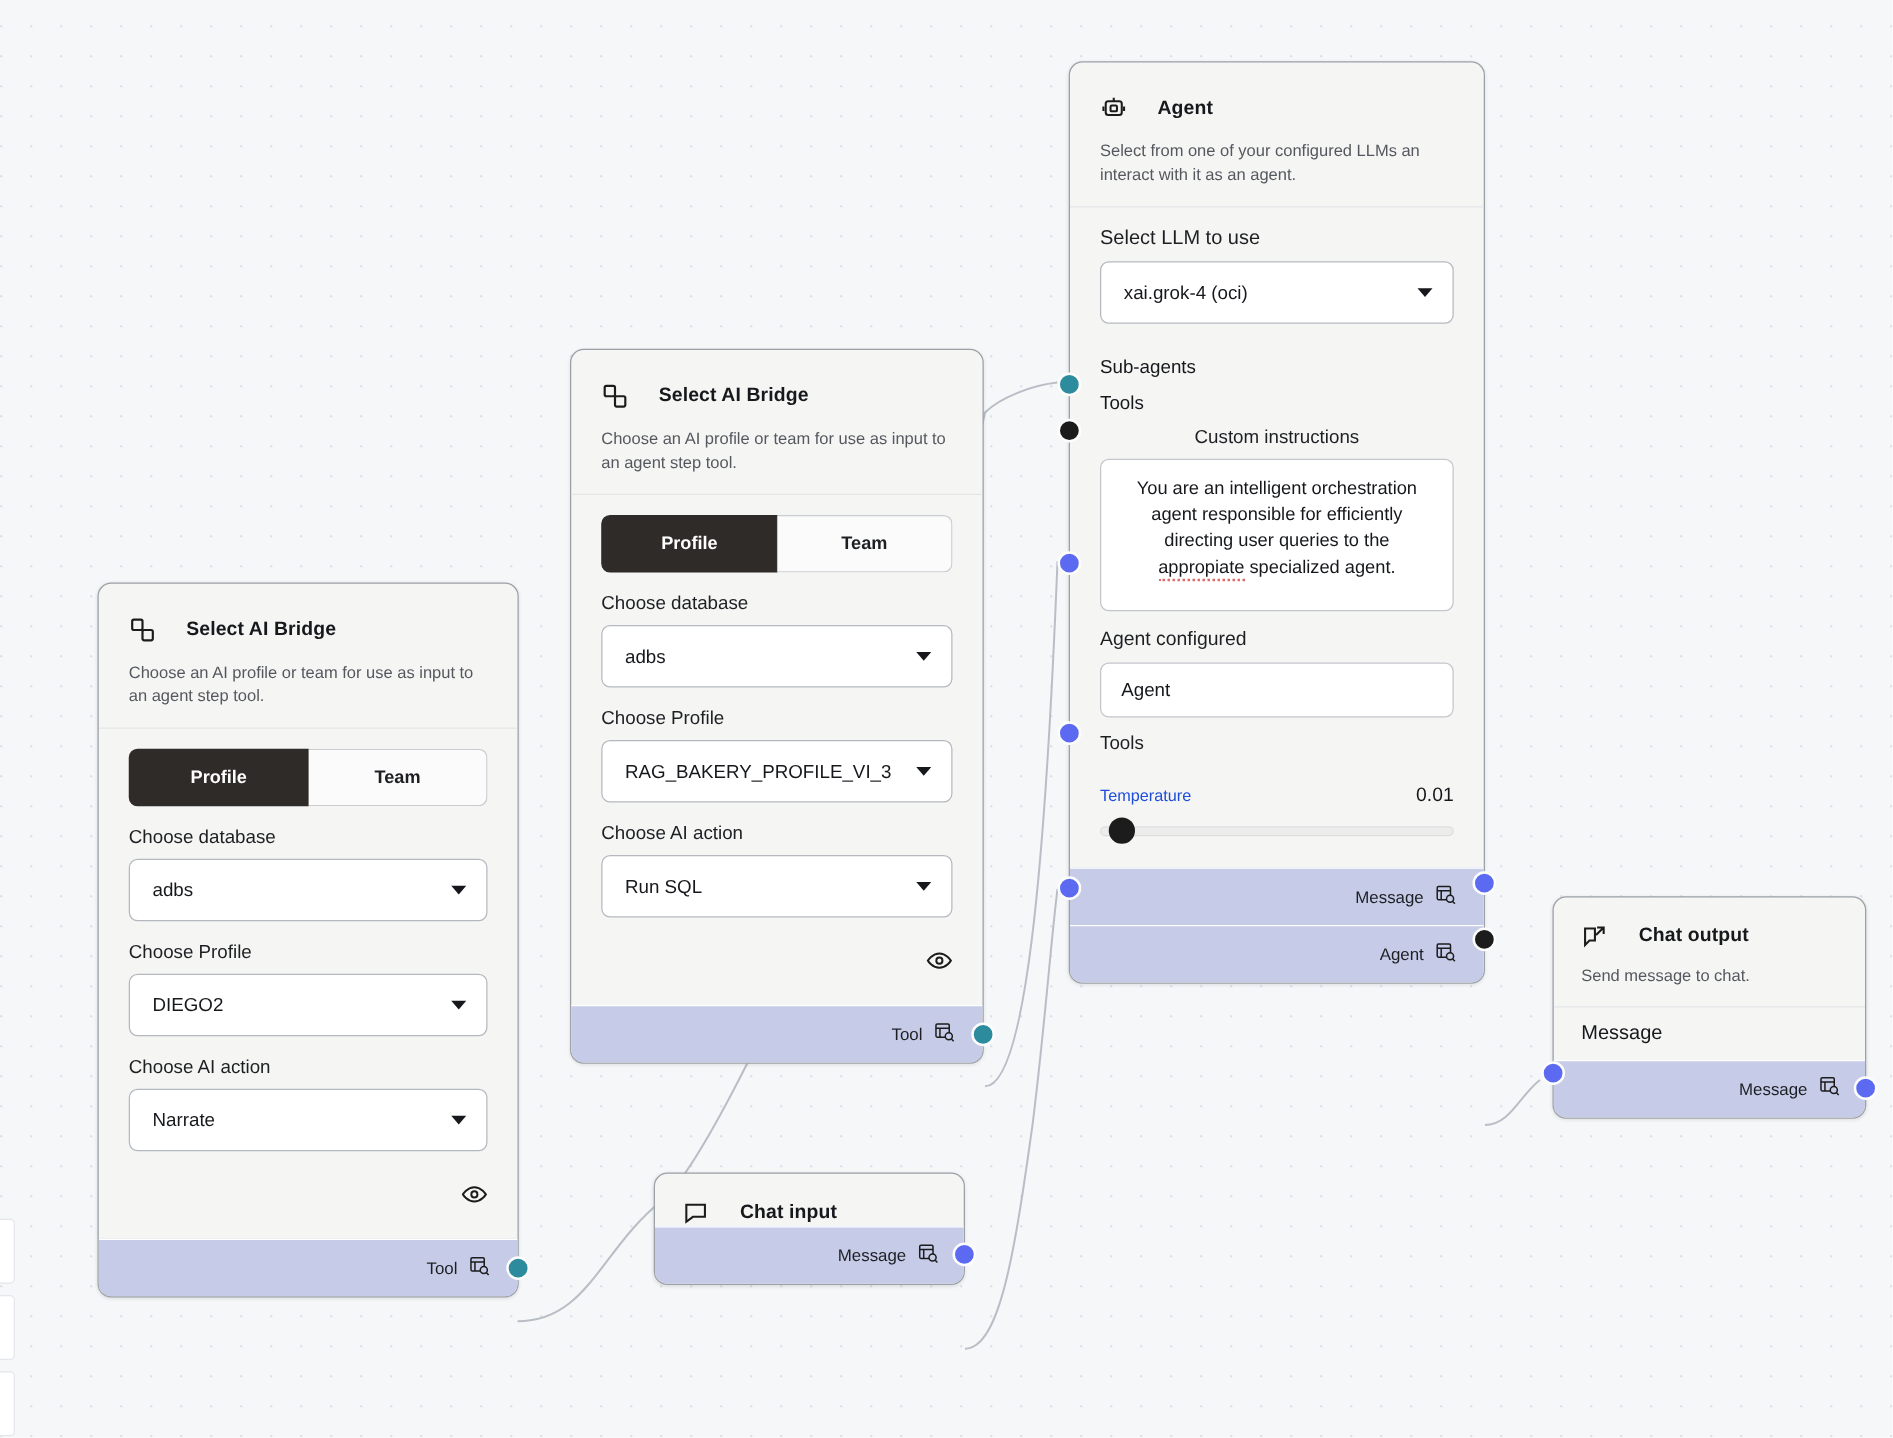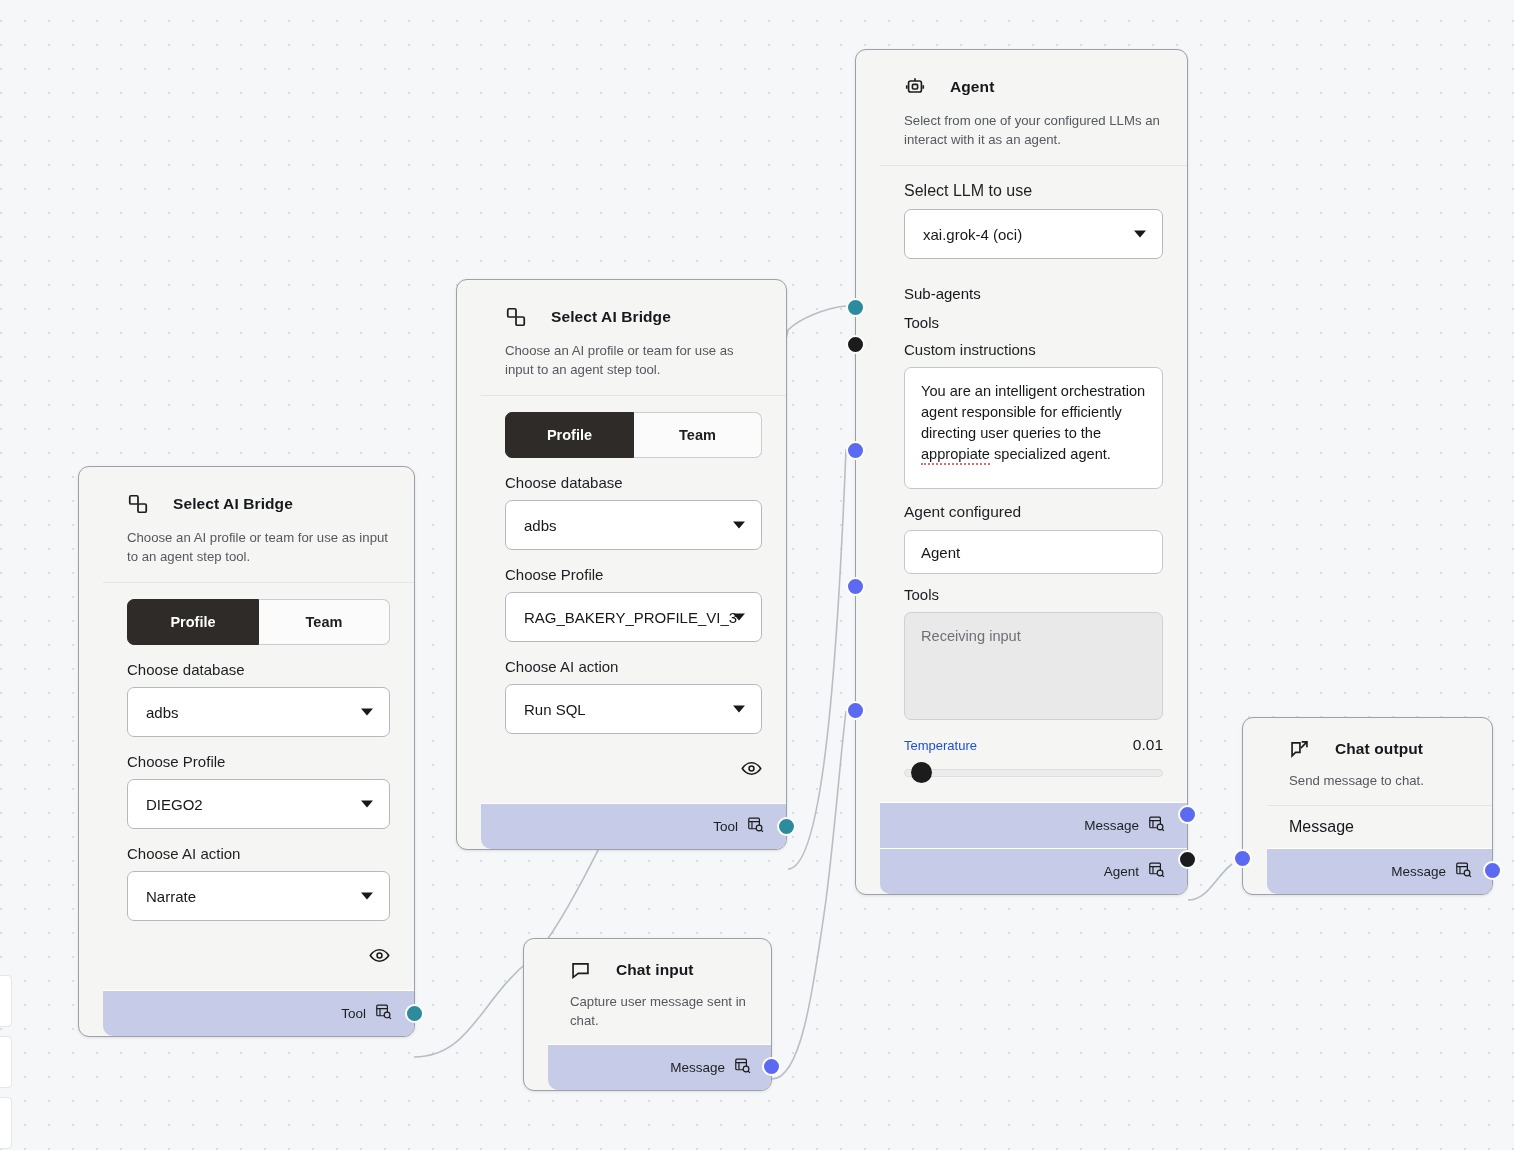--- a/index.html
+++ b/index.html
@@ -33,21 +33,20 @@
   svg.wires { position: absolute; left: 0; top: 0; width: 1514px; height: 1150px; pointer-events: none; }
   svg.wires path { fill: none; stroke: #b9bec6; stroke-width: 1.6; }
 
   .node {
     position: absolute;
     background: #f5f5f4;
     border: 1.5px solid #9ca1a8;
     border-radius: 11px;
     box-shadow: 0 1px 3px rgba(0,0,0,.10);
     overflow: visible;
-    padding-left: 24px;
   }
   .node-inner { border-radius: 10px; overflow: hidden; }
 
   .node-head {
     display: flex; align-items: center;
     padding: 26px 24px 0 24px;
     gap: 24px;
   }
   .node-head .hd-icon { width: 22px; height: 22px; display: block; flex: 0 0 auto; }
   .node-title { font-size: 15.5px; font-weight: bold; color: #16181c; letter-spacing: .1px; }
@@ -292,33 +291,32 @@
         </div>
       </div>
 
       <div class="io-row">
         <span>Sub-agents</span>
       </div>
       <div class="io-row">
         <span>Tools</span>
       </div>
 
-      <div style="padding:4px 24px 0 24px;">
+      <div style="padding:4px 24px 0 24px;text-align:center;">
         <div class="field-label">Custom instructions</div>
         <div class="ta">You are an intelligent orchestration agent responsible for efficiently directing user queries to the <span class="typo">appropiate</span> specialized agent.</div>
       </div>
 
       <div style="padding:14px 24px 0 24px;">
         <div class="field-label" style="font-size:15.5px;">Agent configured</div>
         <div class="inp">Agent</div>
       </div>
 
       <div style="padding:12px 24px 0 24px;">
         <div class="field-label">Tools</div>
-        <div class="ta ro">Receiving input</div>
       </div>
 
       <div style="padding:10px 24px 18px 24px;">
         <div class="temp-row">
           <span class="t-lbl">Temperature</span>
           <span class="t-val">0.01</span>
         </div>
         <div class="slider">
           <span class="track"></span>
           <span class="knob"></span>
@@ -360,21 +358,20 @@
   <div class="node" style="left:523px; top:938px; width:249px;">
     <div class="node-inner">
       <div class="node-head" style="padding:20px 22px 0 22px;">
         <span class="hd-icon">
           <svg viewBox="0 0 24 24" width="21" height="21" fill="none" stroke="#1c1c1c" stroke-width="1.9">
             <path d="M3.5 5.5h17v11h-11l-6 4.5z"></path>
           </svg>
         </span>
         <span class="node-title">Chat input</span>
       </div>
-      <div class="node-desc noborder" style="padding:12px 22px 14px 22px;">Capture user message sent in chat.</div>
       <div class="footer-strip" style="padding:0 20px;">
         <span class="lbl">Message</span>
         <span>
           <svg viewBox="0 0 24 24" width="17" height="17" fill="none" stroke="#1c1c1c" stroke-width="1.7">
             <rect x="2.5" y="3" width="15" height="15" rx="1.5"></rect>
               <path d="M2.5 8h15M7 8v10"></path>
             <circle cx="17" cy="17" r="4" fill="#c6cbe8"></circle>
               <path d="M20 20l2.5 2.5"></path>
           </svg>
         </span>

